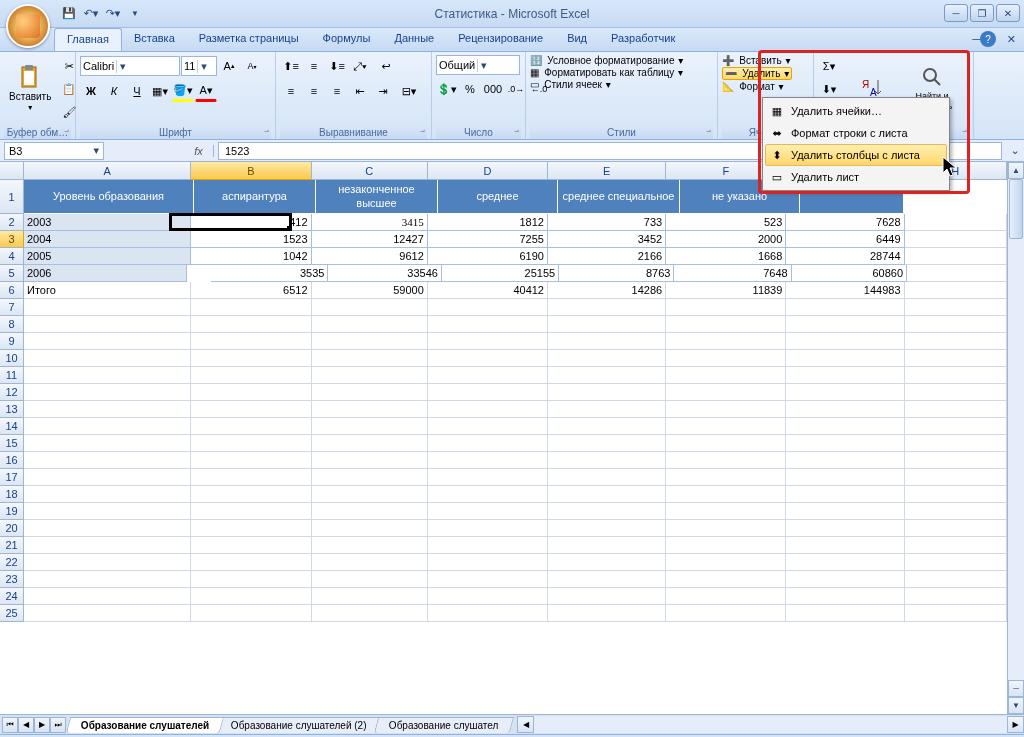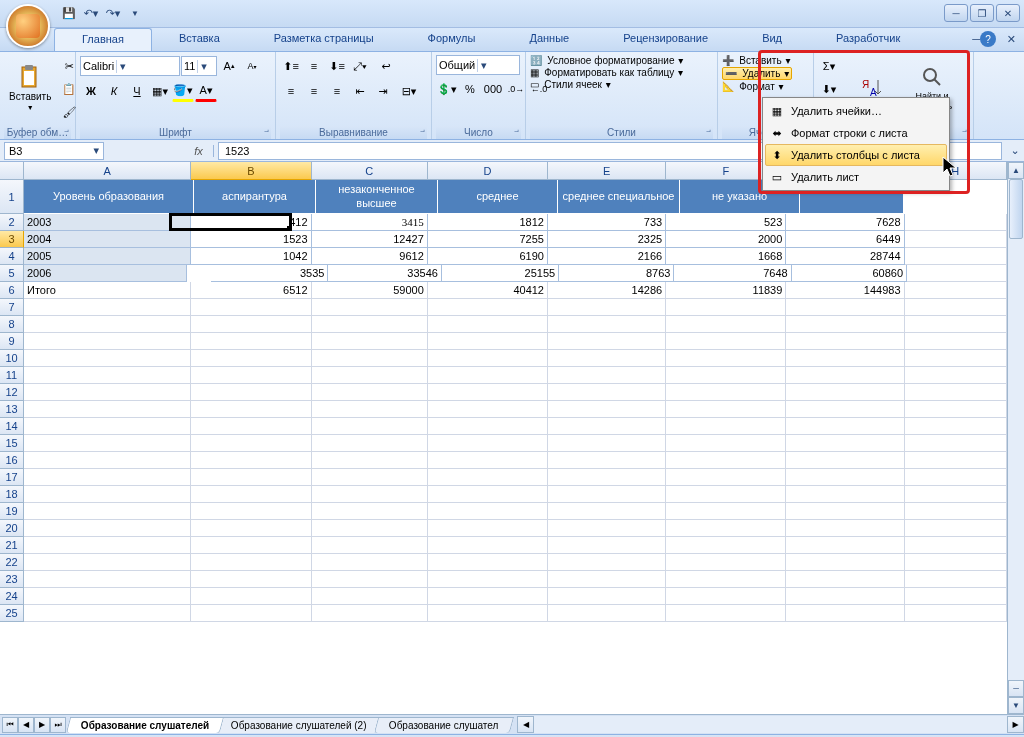--- a/index.html
+++ b/index.html
@@ -10,21 +10,21 @@
   .office-btn { width: 44px; height: 44px; position: absolute; left: 6px; top: 4px; border-radius: 50%; background: radial-gradient(#fff, #e8c160 40%, #d08030 70%, #a94f10); border: 2px solid #fff; box-shadow: 0 1px 3px rgba(0,0,0,0.4); z-index: 10; display:flex;align-items:center;justify-content:center;}
   .office-btn::before { content:""; width:24px;height:24px;background:radial-gradient(circle at 30% 30%, #ffd080, #e07020); border-radius:4px; position:absolute;}
   .qat { margin-left: 60px; display: flex; gap: 4px; align-items: center; }
   .qat-btn { width: 18px; height: 18px; display:flex;align-items:center;justify-content:center; color:#2a4a7a; cursor:pointer;}
   .title-text { position: absolute; left: 0; right: 0; text-align: center; color: #3b5a82; font-size: 12px; pointer-events: none; }
   .win-controls { position: absolute; right: 4px; top: 4px; display: flex; gap: 2px; }
   .win-btn { width: 24px; height: 18px; background: linear-gradient(#e8f0fc, #c0d5ef); border: 1px solid #7a9ac9; border-radius: 3px; display:flex;align-items:center;justify-content:center; font-size:10px; color:#2a4a7a;}
   
   
   .tabs { height: 24px; background: linear-gradient(#dae9fb, #c6daf3); display: flex; padding-left: 54px; border-bottom: 1px solid #8db2e3; position:relative; }
-  .tab { padding: 4px 27px; color: #15428b; cursor: pointer; font-size: 11px; }
+  .tab { padding: 4px 12px; color: #15428b; cursor: pointer; font-size: 11px; }
   .tab.active { background: #e8f1fc; border: 1px solid #8db2e3; border-bottom: none; border-radius: 3px 3px 0 0; }
   .help-btn { position:absolute; right:28px; top:3px; width:16px;height:16px; background:#3a7ac7; border-radius:50%; color:#fff; font-size:10px; display:flex;align-items:center;justify-content:center;}
   .ribbon-min { position:absolute; right:8px; top:5px; color:#2a4a7a;}
   
   
   .ribbon { height: 88px; background: linear-gradient(#eaf2fc, #d4e4f8); display: flex; border-bottom: 1px solid #8db2e3; position:relative; }
   .group { border-right: 1px solid #b8cee8; padding: 3px 4px 0; display: flex; flex-direction: column; position:relative; }
   .group-body { flex: 1; display: flex; align-items: flex-start; gap: 2px; }
   .group-label { text-align: center; font-size: 10px; color: #4a6a9a; padding: 1px 0; background: linear-gradient(#d8e6f8, #c6daf3); position:relative;}
   .group-label::after { content:"⌐"; position:absolute; right:2px; font-size:8px; transform:rotate(180deg); color:#4a6a9a;}
@@ -98,20 +98,21 @@
 <body>
 
 <div class="titlebar">
   <div class="office-btn"></div>
   <div class="qat">
     <div class="qat-btn">💾</div>
     <div class="qat-btn">↶▾</div>
     <div class="qat-btn">↷▾</div>
     <div class="qat-btn" style="font-size:8px;">▼</div>
   </div>
+  <div class="title-text">Статистика - Microsoft Excel</div>
   <div class="win-controls">
     <div class="win-btn">─</div>
     <div class="win-btn">❐</div>
     <div class="win-btn">✕</div>
   </div>
 </div>
 
 <div class="tabs">
   <div class="tab active">Главная</div>
   <div class="tab">Вставка</div>
@@ -355,21 +356,21 @@
         <div class="cell num" style="width: 120px; background: rgb(255, 255, 255); border-color: rgb(167, 191, 222);">733</div>
         <div class="cell num" style="width: 122px; background: rgb(255, 255, 255); border-color: rgb(167, 191, 222);">523</div>
         <div class="cell num" style="width: 120px; background: rgb(255, 255, 255); border-color: rgb(167, 191, 222);">7628</div>
         <div class="cell" style="width: 104px;"></div>
       </div>
       <div class="grid-row">
         <div class="cell rowlabel" style="width: 170px; justify-content: flex-start;">2004</div>
         <div class="cell num" style="width: 122px; background: rgb(255, 255, 255); border-color: rgb(167, 191, 222);">1523</div>
         <div class="cell num" style="width: 118px; background: rgb(255, 255, 255); border-color: rgb(167, 191, 222);">12427</div>
         <div class="cell num" style="width: 122px; background: rgb(255, 255, 255); border-color: rgb(167, 191, 222);">7255</div>
-        <div class="cell num" style="width: 120px; background: rgb(255, 255, 255); border-color: rgb(167, 191, 222);">2325</div>
+        <div class="cell num" style="width: 120px; background: rgb(255, 255, 255); border-color: rgb(167, 191, 222);">3452</div>
         <div class="cell num" style="width: 122px; background: rgb(255, 255, 255); border-color: rgb(167, 191, 222);">2000</div>
         <div class="cell num" style="width: 120px; background: rgb(255, 255, 255); border-color: rgb(167, 191, 222);">6449</div>
         <div class="cell" style="width: 104px;"></div>
       </div>
       <div class="grid-row">
         <div class="cell rowlabel" style="width: 170px; justify-content: flex-start;">2005</div>
         <div class="cell num" style="width: 122px; background: rgb(255, 255, 255); border-color: rgb(167, 191, 222);">1042</div>
         <div class="cell num" style="width: 118px; background: rgb(255, 255, 255); border-color: rgb(167, 191, 222);">9612</div>
         <div class="cell num" style="width: 122px; background: rgb(255, 255, 255); border-color: rgb(167, 191, 222);">6190</div>
         <div class="cell num" style="width: 120px; background: rgb(255, 255, 255); border-color: rgb(167, 191, 222);">2166</div>

